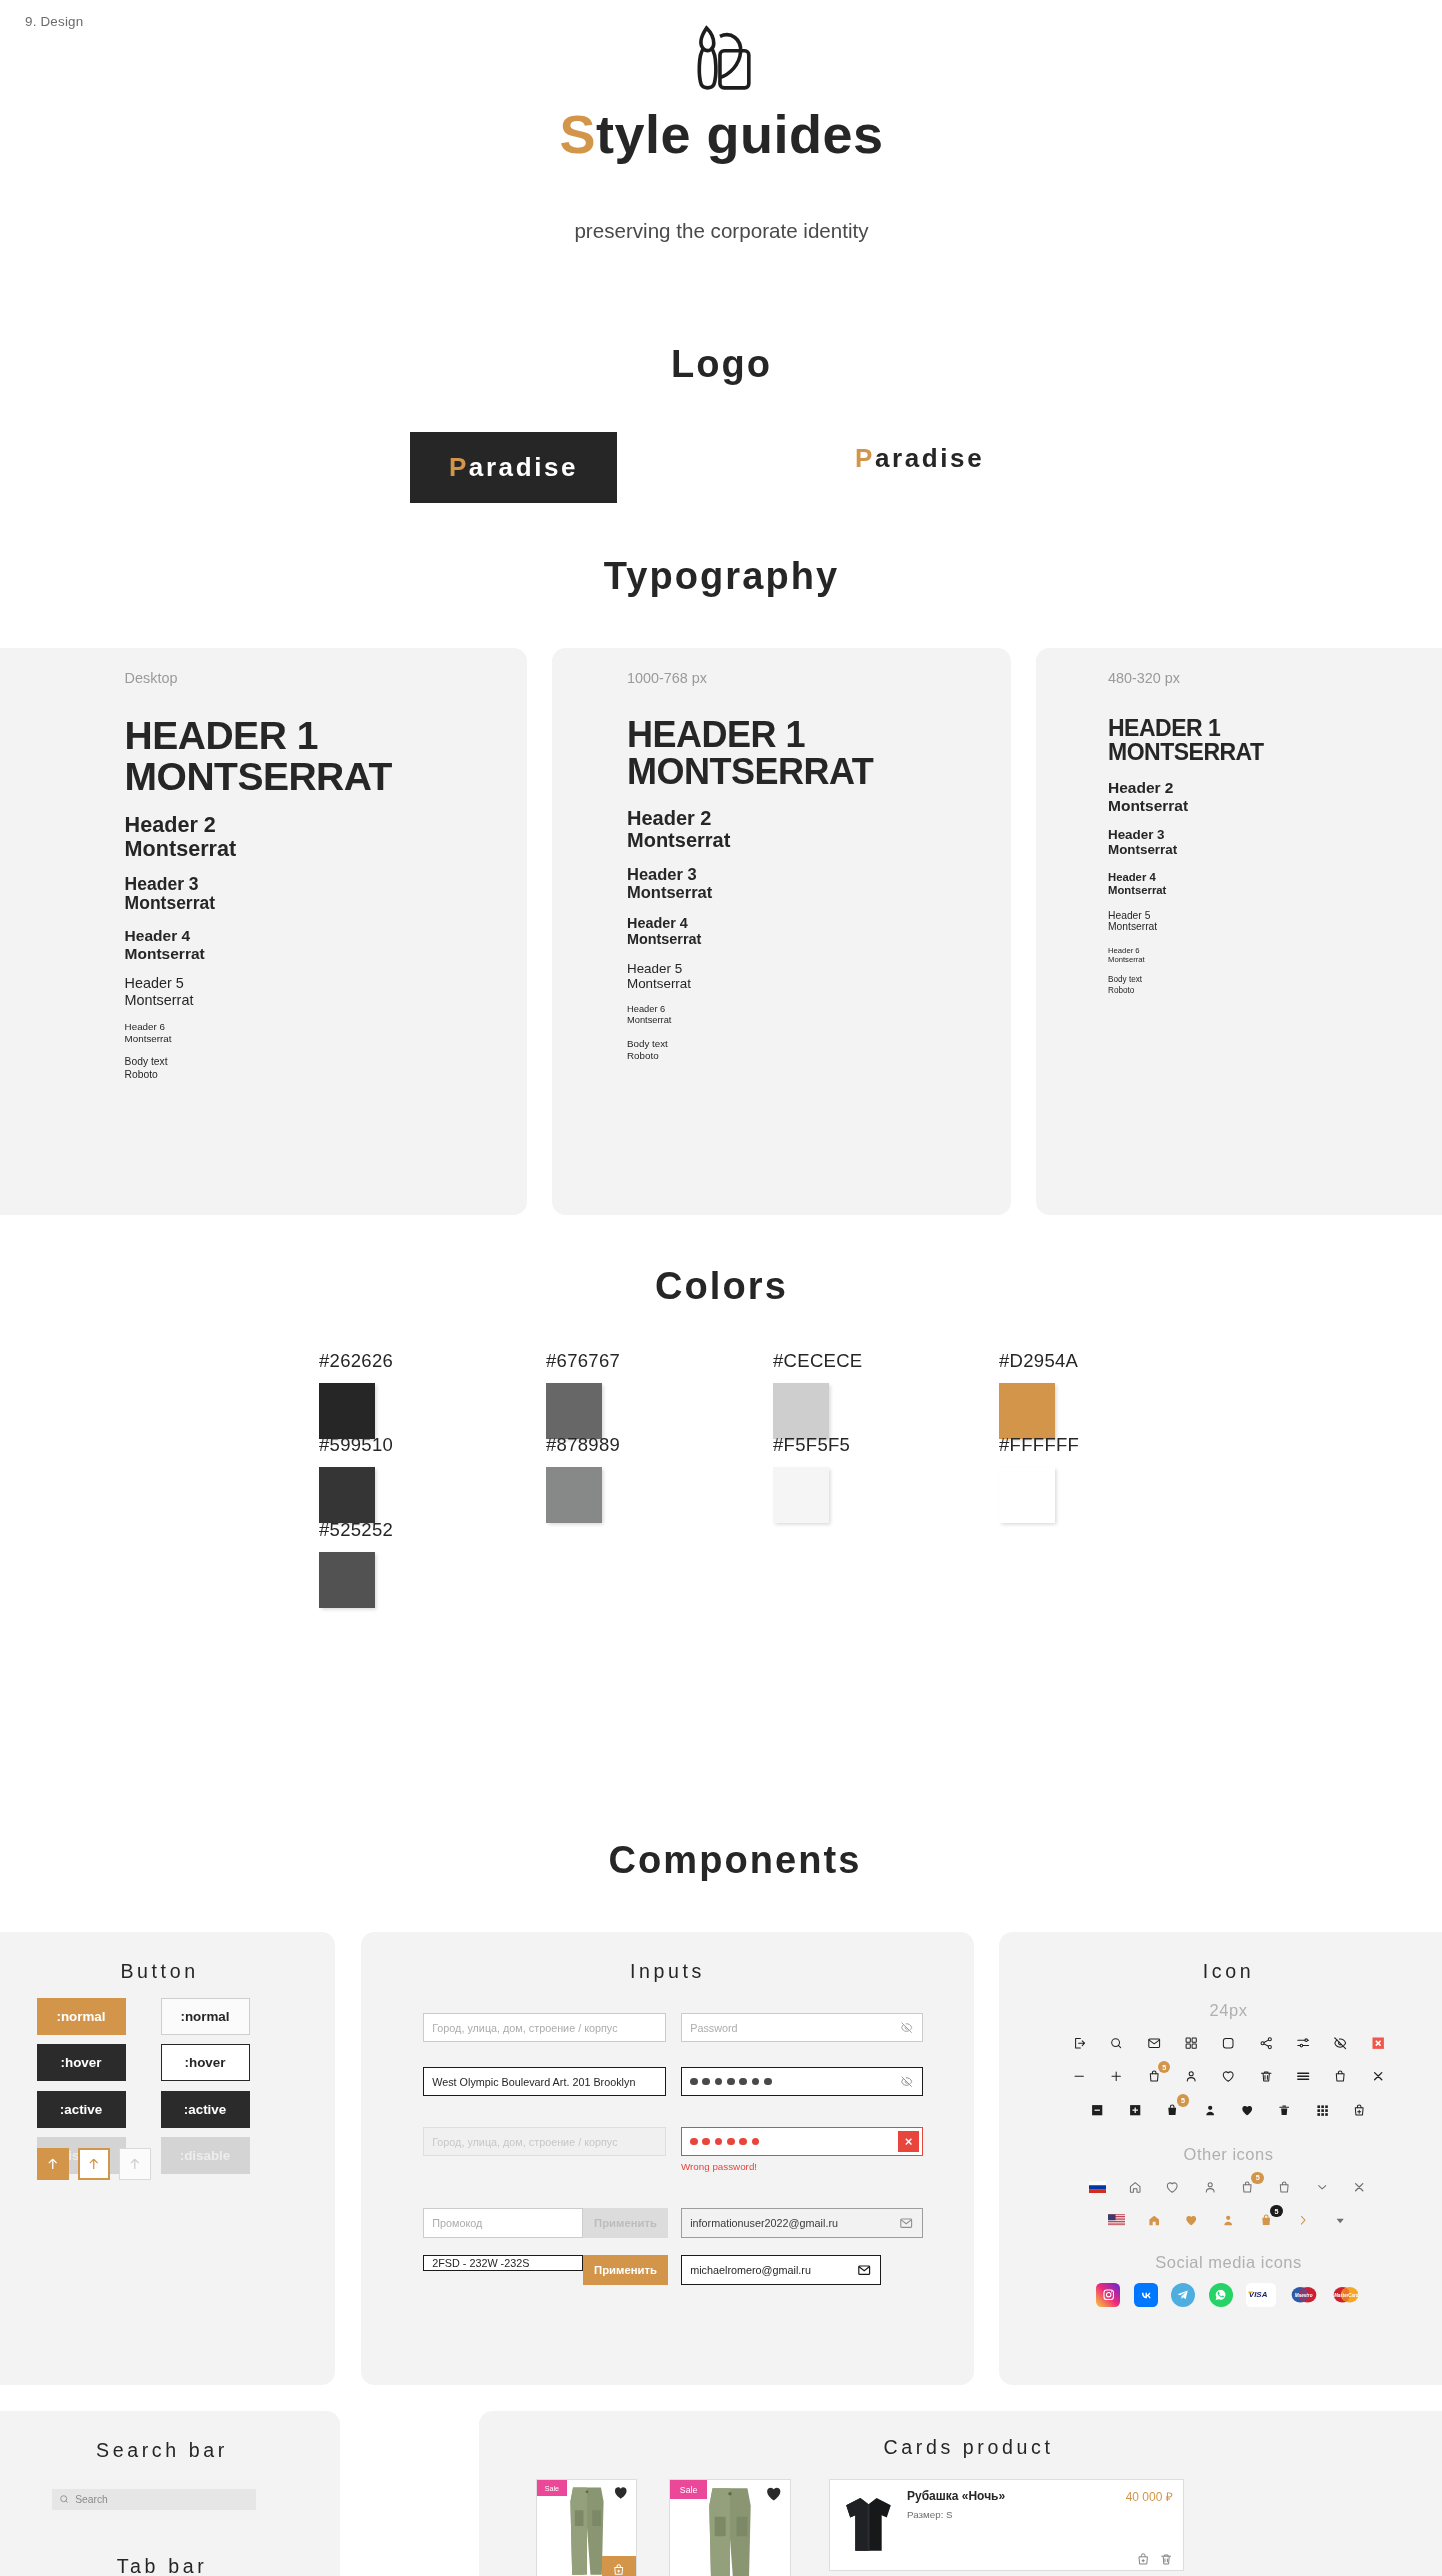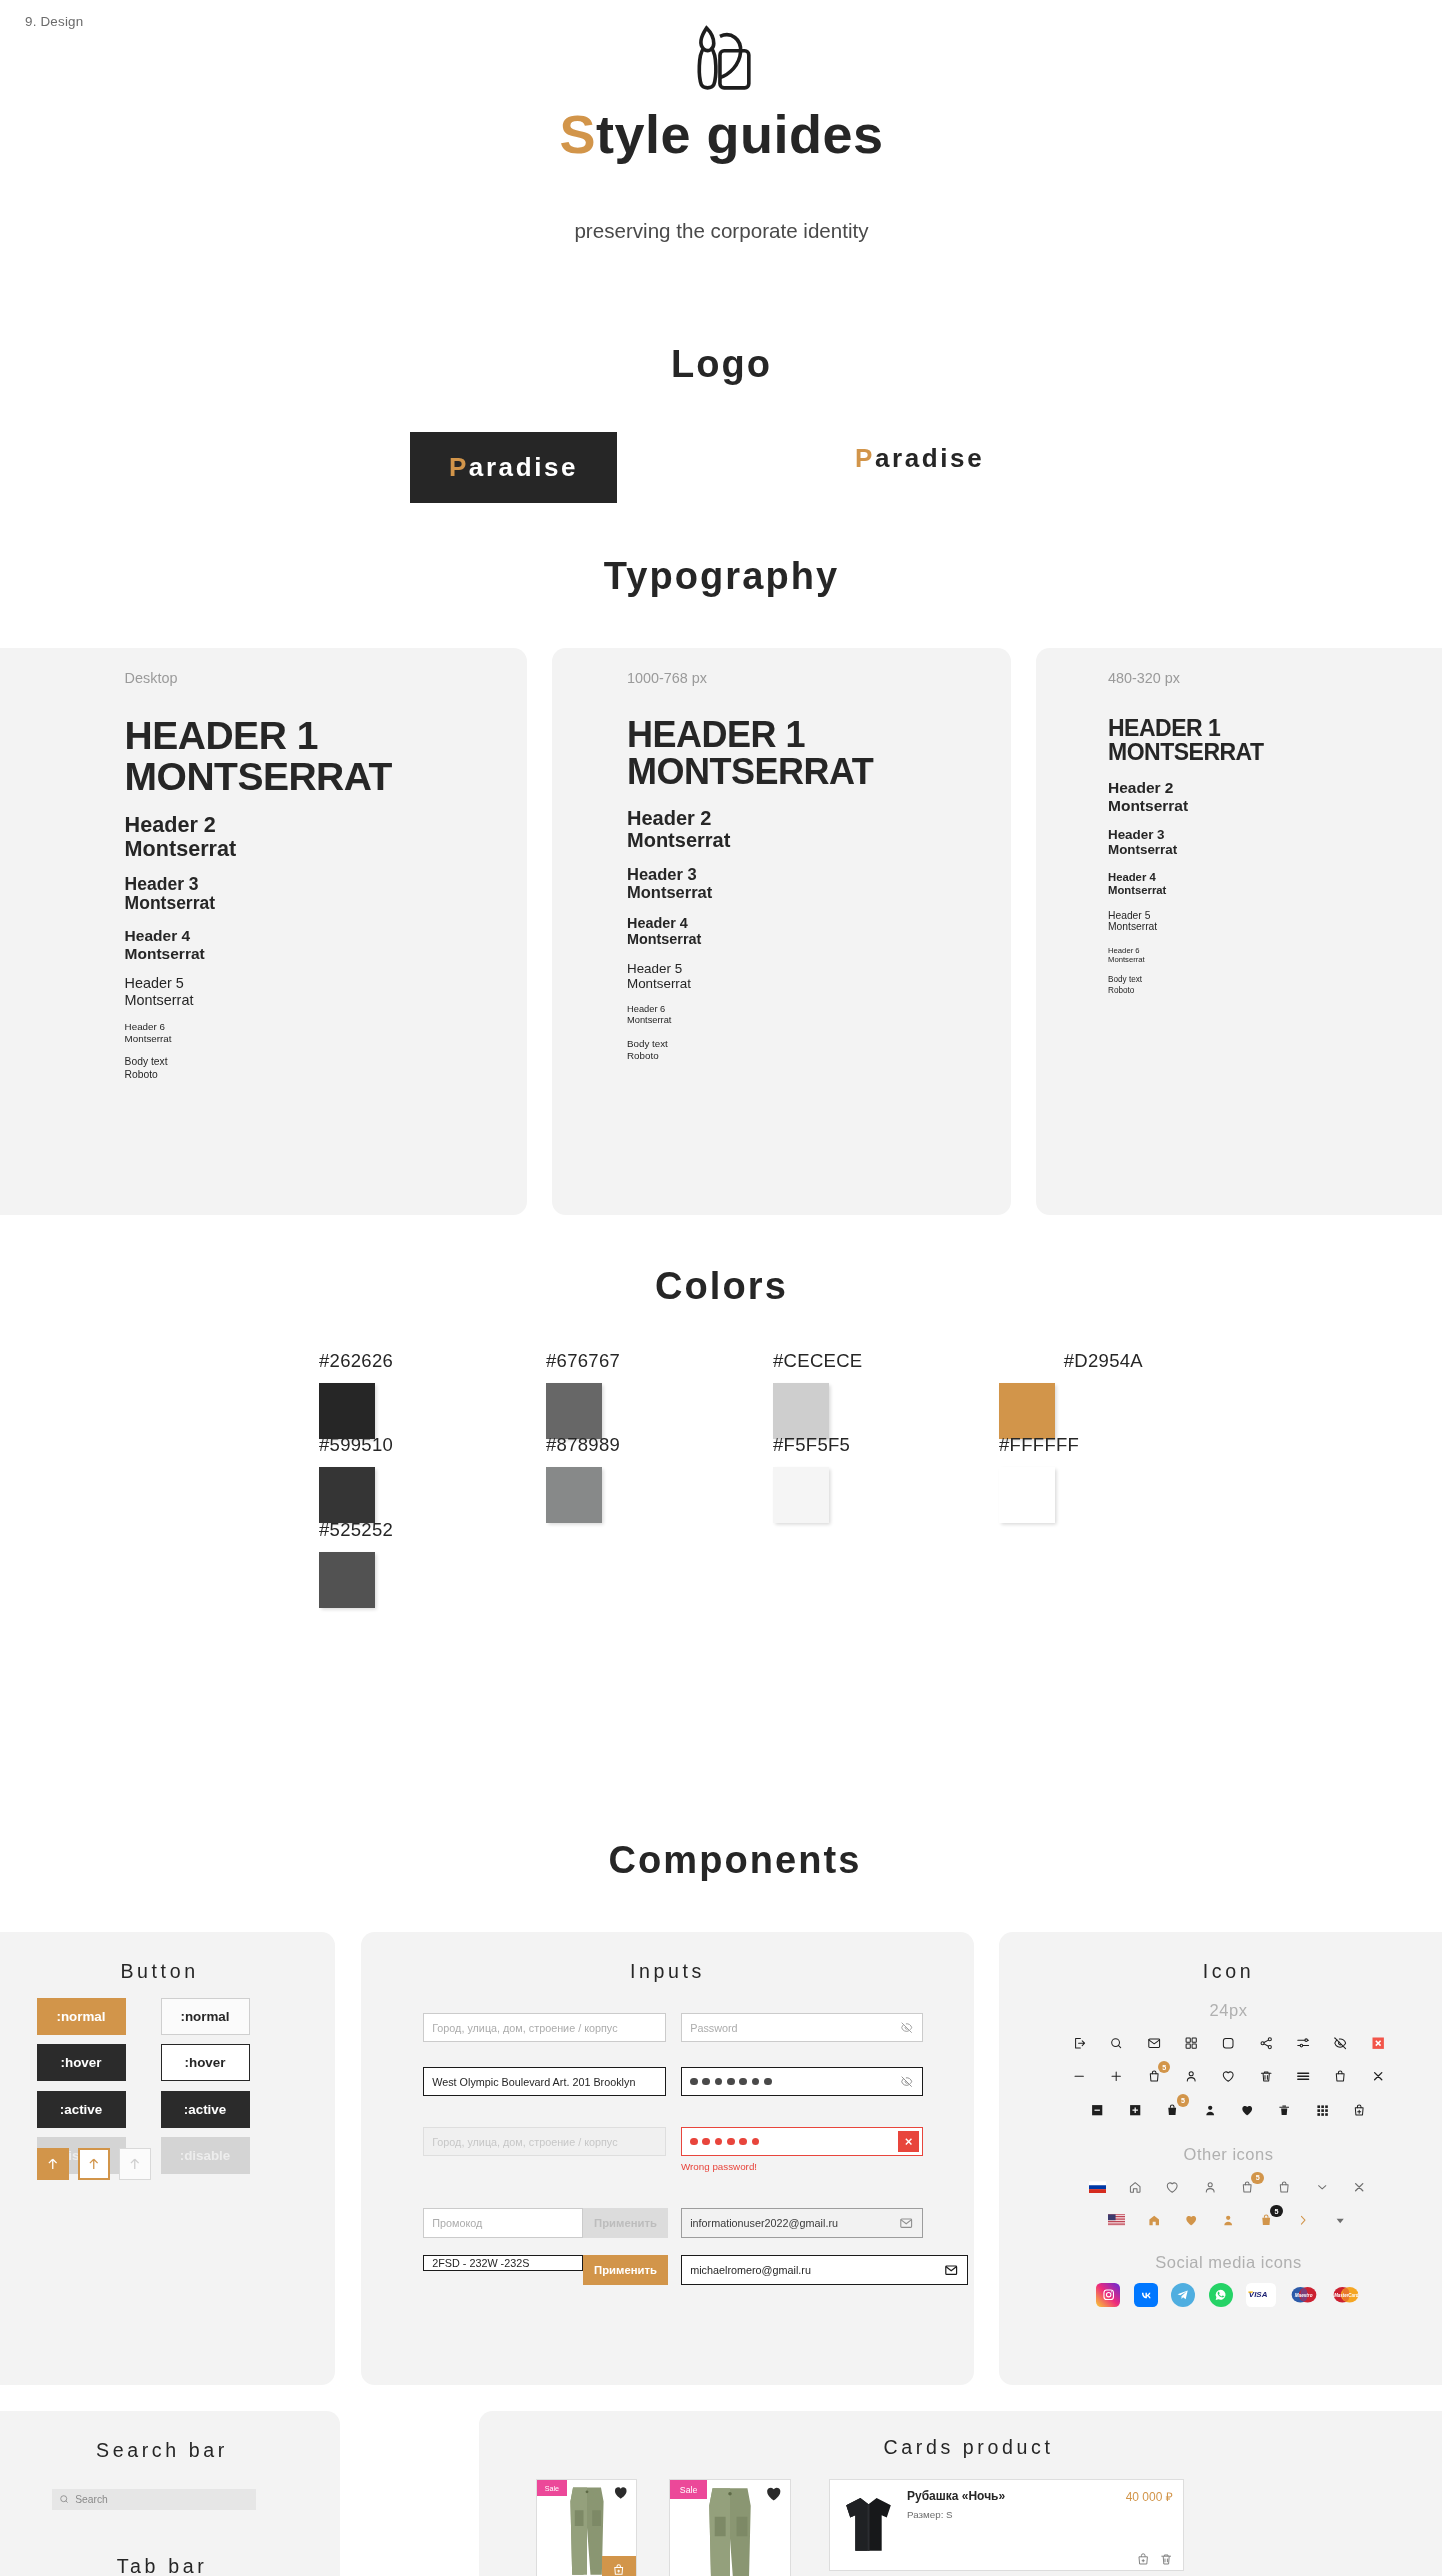--- a/index.html
+++ b/index.html
@@ -390,21 +390,21 @@
       <div class="swatch-box" style="background: rgb(38, 38, 38);"></div>
     </div>
     <div class="swatch-cell" style="left: 546px; top: 0px;">
       <div class="swatch-hex">#676767</div>
       <div class="swatch-box" style="background: rgb(103, 103, 103);"></div>
     </div>
     <div class="swatch-cell" style="left: 773px; top: 0px;">
       <div class="swatch-hex">#CECECE</div>
       <div class="swatch-box" style="background: rgb(206, 206, 206);"></div>
     </div>
-    <div class="swatch-cell" style="left: 999px; top: 0px; text-align: right;">
+    <div class="swatch-cell" style="left: 999px; top: 0px;">
       <div class="swatch-hex">#D2954A</div>
       <div class="swatch-box" style="background: rgb(210, 149, 74);"></div>
     </div>
     <div class="swatch-cell" style="left: 319px; top: 84px;">
       <div class="swatch-hex">#599510</div>
       <div class="swatch-box" style="background: rgb(53, 53, 53);"></div>
     </div>
     <div class="swatch-cell" style="left: 546px; top: 84px;">
       <div class="swatch-hex">#878989</div>
       <div class="swatch-box" style="background: rgb(135, 137, 137);"></div>
@@ -542,21 +542,21 @@
   <div class="inp-wrap" style="left:320px; top:276px;">
     <div class="inp state-disabled" style="width:242px;height:30px;justify-content:space-between;background:#F2F2F2;border:1px solid #9d9d9d;">
       <span class="val" style="color:#3a3a3a">informationuser2022@gmail.ru</span>
       <svg width="14.4" height="14.4" viewBox="0 0 24 24" fill="none" stroke="#8f8f8f" stroke-width="1.8">
           <rect x="3" y="5" width="18" height="14" rx="1.5"></rect>
           <path d="M3 6l9 7 9-7"></path>
         </svg>
     </div>
   </div>
   <div class="inp-wrap" style="left:320px; top:323px;">
-    <div class="inp state-active" style="width:287px;height:30px;justify-content:space-between;">
+    <div class="inp state-active" style="width:200px;height:30px;justify-content:space-between;">
       <span class="val">michaelromero@gmail.ru</span>
       <svg width="14.4" height="14.4" viewBox="0 0 24 24" fill="none" stroke="#1a1a1a" stroke-width="2">
           <rect x="3" y="5" width="18" height="14" rx="1.5"></rect>
           <path d="M3 6l9 7 9-7"></path>
         </svg>
     </div>
   </div>
 </div>
 
 <div class="abs panel" id="panel-icon">

